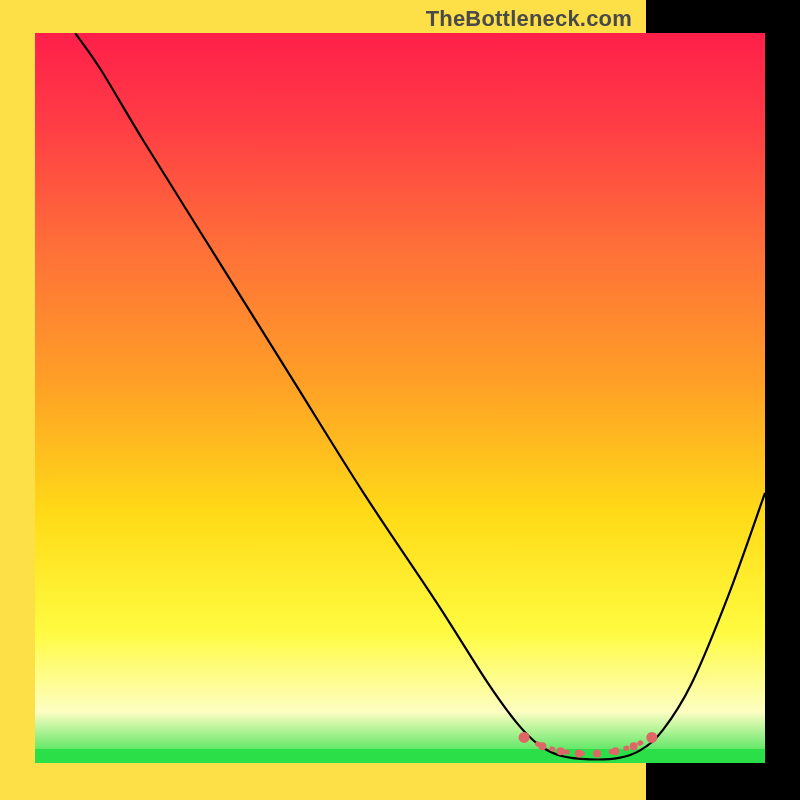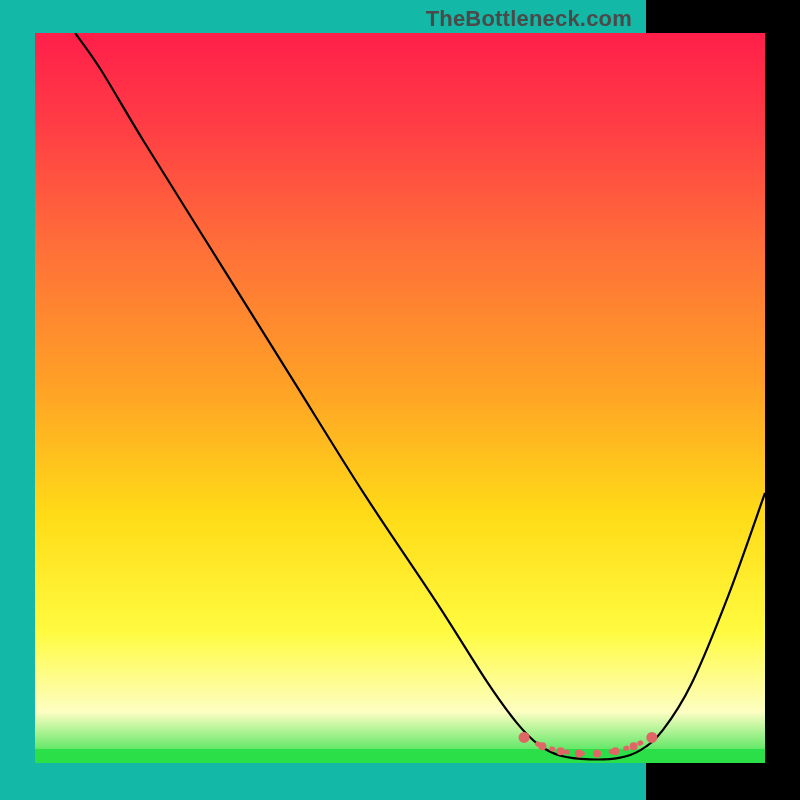--- a/index.html
+++ b/index.html
@@ -1,20 +1,20 @@
 <!DOCTYPE html>
 <html><head>
 <meta charset="utf-8">
 <style>
   * { margin: 0; padding: 0; box-sizing: border-box; }
   html, body { width: 800px; height: 800px; background: #000; overflow: hidden; }
   .container {
     width: 646px;
     height: 800px;
-    background: #14b8a6;
+    background: #fde047;
     position: relative;
   }
   .watermark {
     position: absolute;
     top: 6px;
     right: 14px;
     color: #4a4a4a;
     font-family: Arial, Helvetica, sans-serif;
     font-size: 22px;
     font-weight: 600;

